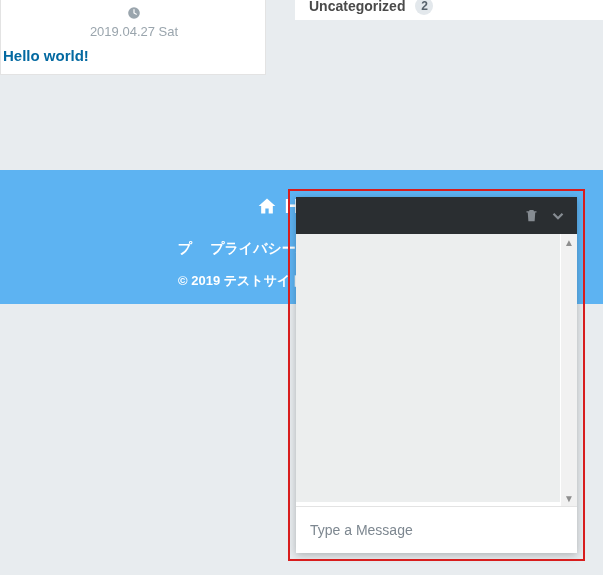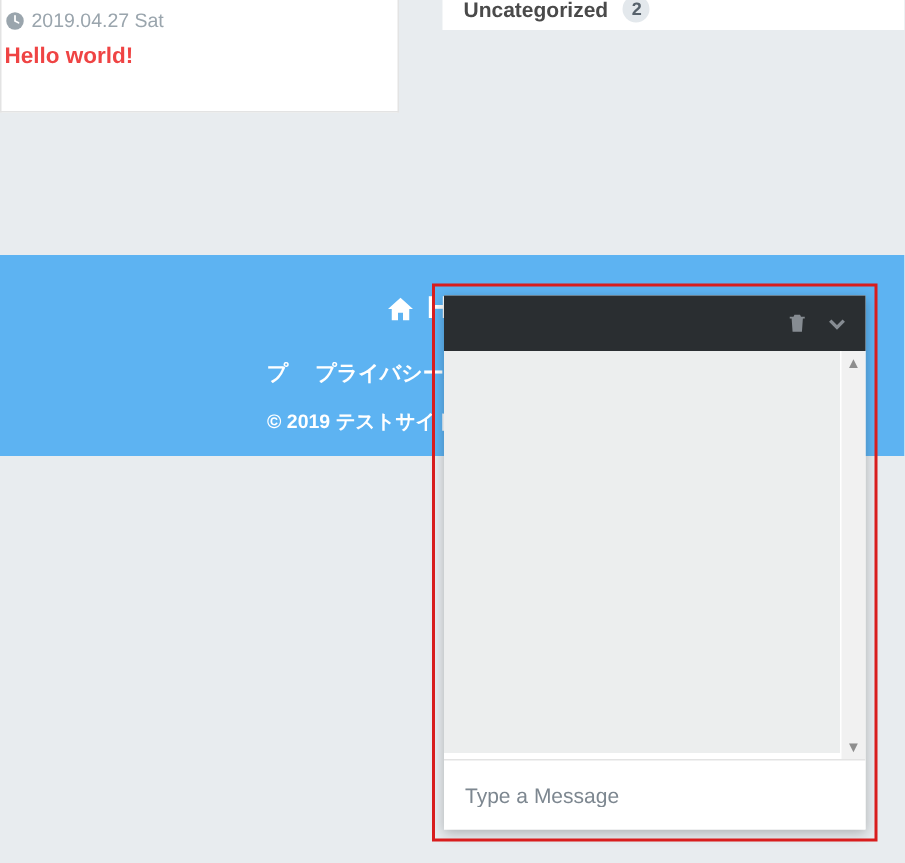--- a/index.html
+++ b/index.html
@@ -24,26 +24,27 @@
       border-top: none;
       padding: 6px 0 0 2px;
     }
     .post-date-row {
       display: flex;
       align-items: center;
       gap: 4px;
       color: #9aa5ad;
       font-size: 13px;
       margin-bottom: 8px;
+      flex-direction: column;
     }
     .clock-icon { display: inline-flex; }
     .post-title {
       font-size: 15px;
       font-weight: 700;
-      color: #ef4444;
+      color: #0369a1;
     }
 
     
     .cat-row {
       position: absolute;
       left: 295px;
       top: -8px;
       width: 308px;
       height: 28px;
       background: #fff;

